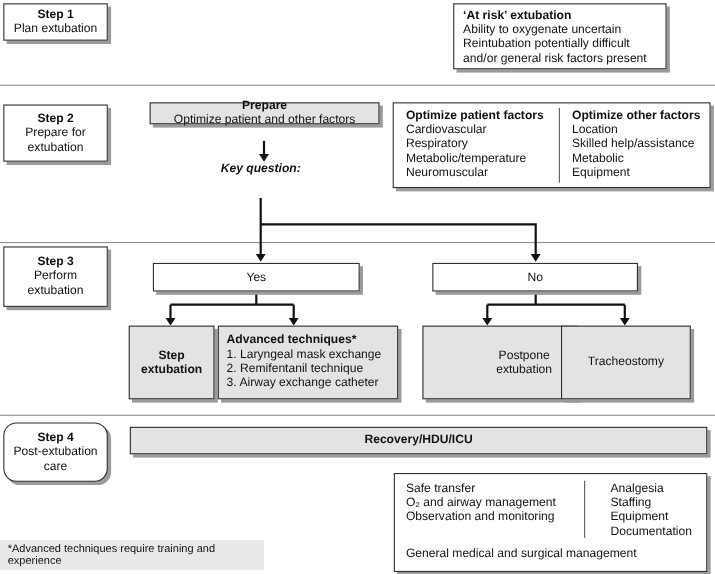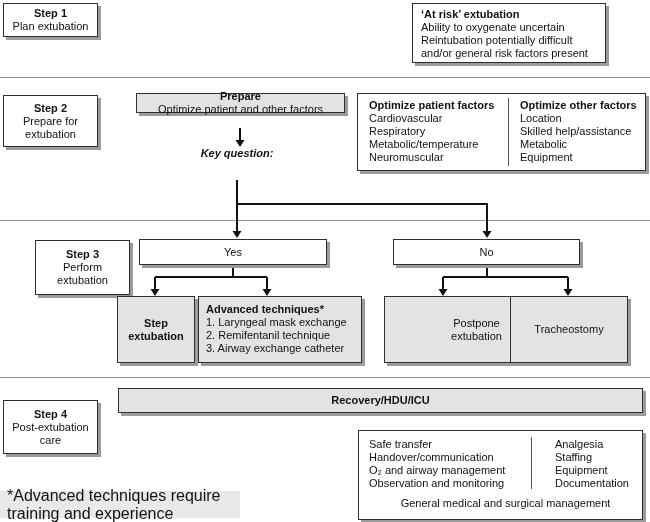--- a/index.html
+++ b/index.html
@@ -22,21 +22,21 @@
   .vline { position:absolute; width:1px; background:#5a5a5a; }
   .svglayer { position:absolute; left:0; top:0; width:650px; height:522px; pointer-events:none; }
   .keyq { position:absolute; left:127px; top:147px; width:220px; text-align:center; font-size:11px; line-height:13px; }
   .keyq .q1 { font-weight:700; font-style:italic; }
   .cols { display:flex; }
   .postcare-colL { width:172px; padding-left:10px; }
   .postcare-colR { padding-left:14px; }
   .footnote {
     position:absolute; left:0; top:491px; width:240px; height:27px;
     background:#e9e9e9; display:flex; align-items:center;
-    font-size:16px; padding-left:7px; box-sizing:border-box;
+    font-size:10px; padding-left:7px; box-sizing:border-box;
   }
 </style>
 </head>
 <body>
 
 <div class="canvas">
 
   <div class="divider" style="top:77px;"></div>
   <div class="divider" style="top:220px;"></div>
   <div class="divider" style="top:377px;"></div>
@@ -101,21 +101,21 @@
         <div class="nowrap">Metabolic</div>
         <div class="nowrap">Equipment</div>
       </div>
     </div>
   </div>
 
   <div class="keyq">
     <div class="q1">Key question:</div>
   </div>
 
-  <div class="box flexc" style="left:3px; top:240px; width:95px; height:55px;margin-left:32px;">
+  <div class="box flexc" style="left:3px; top:224px; width:95px; height:55px;">
     <div class="bold">Step 3</div>
     <div>Perform</div>
     <div>extubation</div>
   </div>
 
   <div class="box flexc" style="left:139px; top:239px; width:188px; height:26px;">
     <div>Yes</div>
   </div>
 
   <div class="box flexc" style="left:393px; top:239px; width:187px; height:26px;">
@@ -136,46 +136,45 @@
 
   <div class="box gray flexc" style="left:384px; top:296px; width:141px; height:67px;padding-left:44px;">
     <div>Postpone</div>
     <div>extubation</div>
   </div>
 
   <div class="box gray flexc" style="left:510px; top:296px; width:118px; height:67px;">
     <div>Tracheostomy</div>
   </div>
 
-  <div class="box flexc" style="left:3px; top:400px; width:95px; height:54px;">
+  <div class="box flexc" style="left:3px; top:384px; width:95px; height:54px;border-radius:12px;">
     <div class="bold">Step 4</div>
     <div>Post-extubation</div>
     <div>care</div>
   </div>
 
   <div class="box gray flexc bold" style="left:118px; top:388px; width:525px; height:25px;">
     <div>Recovery/HDU/ICU</div>
   </div>
 
   <div class="box" style="left:358px; top:430px; width:285px; height:90px; padding:7px 0;">
     <div class="vline" style="left:172px; top:6px; height:52px;"></div>
     <div class="cols">
       <div class="postcare-colL">
         <div class="nowrap">Safe transfer</div>
-        <div class="nowrap">Handover/communication</div>
         <div class="nowrap">O₂ and airway management</div>
         <div class="nowrap">Observation and monitoring</div>
       </div>
       <div class="postcare-colR">
         <div class="nowrap">Analgesia</div>
         <div class="nowrap">Staffing</div>
         <div class="nowrap">Equipment</div>
         <div class="nowrap">Documentation</div>
       </div>
     </div>
-    <div class="nowrap" style="margin-top:7px; padding-left:10px;text-align:center;">General medical and surgical management</div>
+    <div class="nowrap" style="margin-top:7px; padding-left:10px;">General medical and surgical management</div>
   </div>
 
   <div class="footnote">
     <span>*Advanced techniques require training and experience</span>
   </div>
 
 </div>
 
 </body></html>

